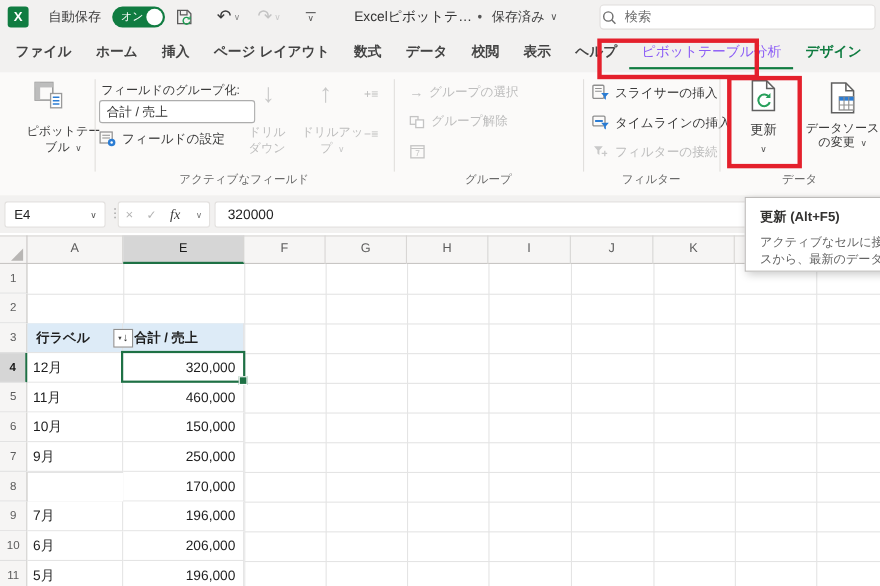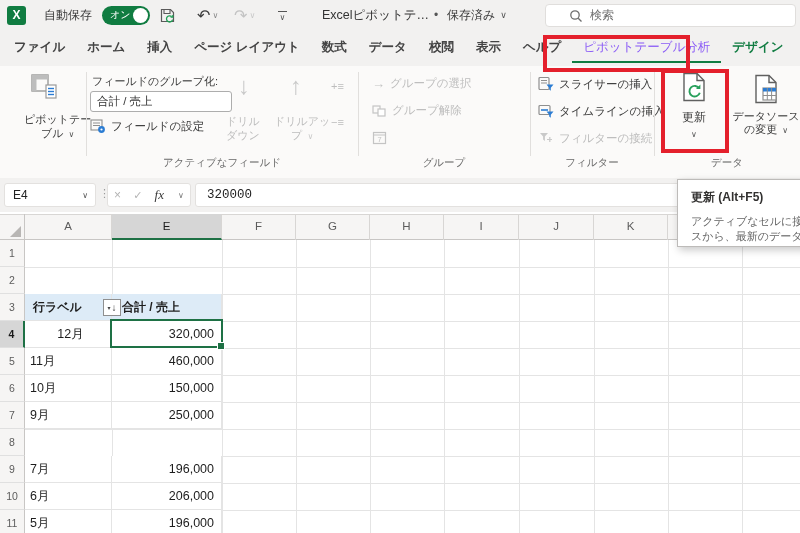--- a/index.html
+++ b/index.html
@@ -45,21 +45,21 @@
   .cell.num{text-align:right;padding-right:7px;}
   .cell.txt{padding-left:5px;}
   #selbox{position:absolute;left:110px;top:107px;width:113px;height:29px;border:2px solid #1E7145;box-sizing:border-box;}
   #fillhandle{position:absolute;right:-4px;bottom:-4px;width:6px;height:6px;background:#1E7145;border:1px solid #fff;}
   
   .redbox{position:absolute;border:4px solid #E4202C;box-sizing:border-box;z-index:50;}
   
   #tooltip{position:absolute;left:677px;top:179px;width:230px;height:68px;background:#fff;border:1px solid #bdbbb9;box-shadow:2px 3px 8px rgba(0,0,0,.22);z-index:60;padding:9px 0 0 13px;box-sizing:border-box;}
   #tooltip .t{font-size:12px;font-weight:bold;color:#323130;white-space:nowrap;}
   #tooltip .b{font-size:11px;color:#646464;line-height:15px;white-space:nowrap;}
-  .searchbox{position:absolute;left:545px;top:4px;width:251px;height:23px;background:#fff;border:1px solid #e0deDC;border-radius:4px;display:flex;align-items:center;gap:7px;padding-left:23px;box-sizing:border-box;color:#6e6e6e;font-size:12px;}
+  .searchbox{position:absolute;left:545px;top:4px;width:251px;height:23px;background:#fff;border:1px solid #e0deDC;border-radius:4px;display:flex;align-items:center;gap:7px;padding-left:1px;box-sizing:border-box;color:#6e6e6e;font-size:12px;}
   .inpt{background:#fff;border:1px solid #adadad;border-radius:3px;box-sizing:border-box;font-size:11.5px;color:#333;display:flex;align-items:center;padding-left:6px;}
 </style>
 </head>
 <body>
 
 <div id="app">
 
   <div id="titlebar">
     <div class="tb" style="left:7px">
       <div style="width:19px;height:19px;background:#107C41;border-radius:3px;color:#fff;font-weight:bold;font-size:12px;display:flex;align-items:center;justify-content:center;">X</div>
@@ -255,21 +255,21 @@
       <span style="padding-left:8px;font-size:12px;color:#222;flex:1;">E4</span>
       <span class="chev" style="margin-right:7px;color:#555;">∨</span>
     </div>
     <div class="abs" style="left:99px;top:9px;font-size:11px;color:#9a9a9a;"><span>⋮</span></div>
     <div class="fbox" style="left:107px;width:84px;justify-content:space-around;">
       <span style="color:#b3b3b3;font-size:12px;">×</span>
       <span style="color:#b3b3b3;font-size:11px;">✓</span>
       <span style="color:#3b3b3b;font-size:13px;font-style:italic;font-family:'Liberation Serif','DejaVu Serif',serif;">fx</span>
       <span class="chev" style="color:#777;">∨</span>
     </div>
-    <div class="fbox" style="left:195px;width:605px;border-radius:3px 0 0 3px;font-family:Liberation Mono, monospace;">
+    <div class="fbox" style="left:195px;width:605px;border-radius:3px 0 0 3px;">
       <span style="padding-left:11px;font-size:12.5px;color:#222;">320000</span>
     </div>
   </div>
 
   <div id="sheet">
     <div id="hdrstrip"></div>
 
     <div class="abs" style="left:0;top:2px;width:25px;height:26px;border-right:1px solid #c8c6c4;box-sizing:border-box;">
       <div style="position:absolute;right:3px;bottom:3px;width:0;height:0;border-style:solid;border-width:0 0 11px 11px;border-color:transparent transparent #b8b6b4 transparent;"></div>
     </div>
@@ -319,28 +319,29 @@
       <span>行ラベル</span>
     </div>
     <div class="abs" style="left:103px;top:87px;width:18px;height:17px;background:#fff;border:1px solid #8f8f8f;box-sizing:border-box;display:flex;align-items:center;justify-content:center;gap:1px;z-index:4;">
       <span style="font-size:6px;color:#444;">▾</span>
       <span style="font-size:10px;color:#333;line-height:10px;">↓</span>
     </div>
     <div class="cell blu txt" style="left:112px;top:82px;width:110px;padding-left:10px;font-size:12px;">
       <span>合計 / 売上</span>
     </div>
 
-    <div class="cell txt" style="left:25px;top:109px;width:87px;text-align:center;"><span>12月</span></div>
+    <div class="cell txt" style="left:25px;top:109px;width:87px;"><span>12月</span></div>
     <div class="cell num" style="left:112px;top:109px;width:110px;"><span>320,000</span></div>
     <div class="cell txt" style="left:25px;top:136px;width:87px;"><span>11月</span></div>
     <div class="cell num" style="left:112px;top:136px;width:110px;"><span>460,000</span></div>
     <div class="cell txt" style="left:25px;top:163px;width:87px;"><span>10月</span></div>
     <div class="cell num" style="left:112px;top:163px;width:110px;"><span>150,000</span></div>
     <div class="cell txt" style="left:25px;top:190px;width:87px;"><span>9月</span></div>
     <div class="cell num" style="left:112px;top:190px;width:110px;"><span>250,000</span></div>
+    <div class="cell num" style="left:112px;top:217px;width:110px;"><span>170,000</span></div>
     <div class="cell txt" style="left:25px;top:244px;width:87px;"><span>7月</span></div>
     <div class="cell num" style="left:112px;top:244px;width:110px;"><span>196,000</span></div>
     <div class="cell txt" style="left:25px;top:271px;width:87px;"><span>6月</span></div>
     <div class="cell num" style="left:112px;top:271px;width:110px;"><span>206,000</span></div>
     <div class="cell txt" style="left:25px;top:298px;width:87px;"><span>5月</span></div>
     <div class="cell num" style="left:112px;top:298px;width:110px;"><span>196,000</span></div>
 
     <div id="selbox">
       <div id="fillhandle"></div>
     </div>

